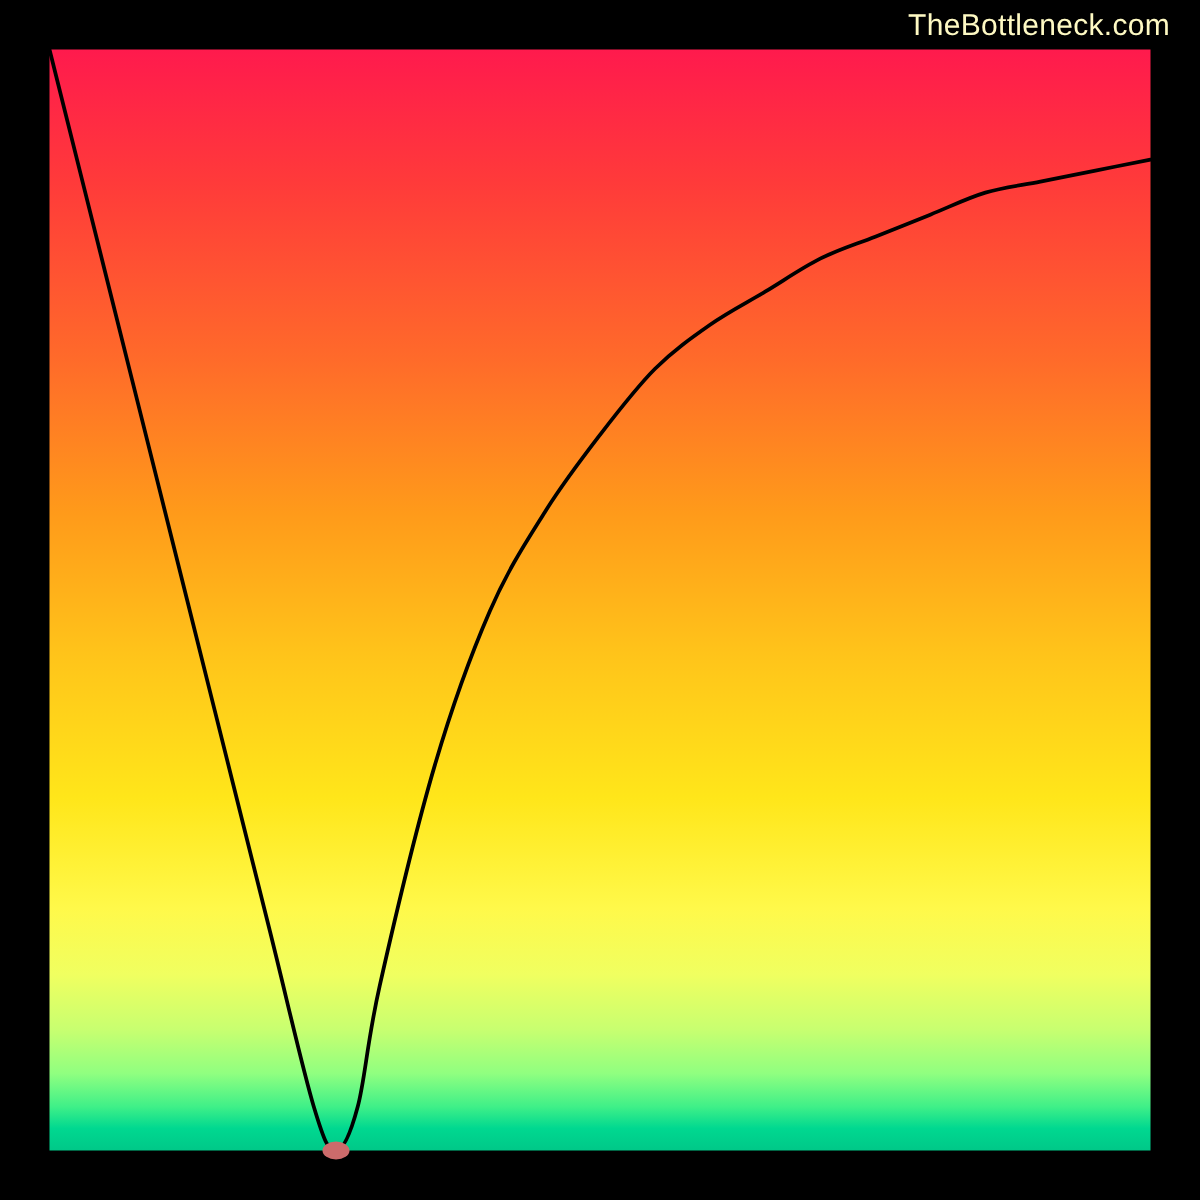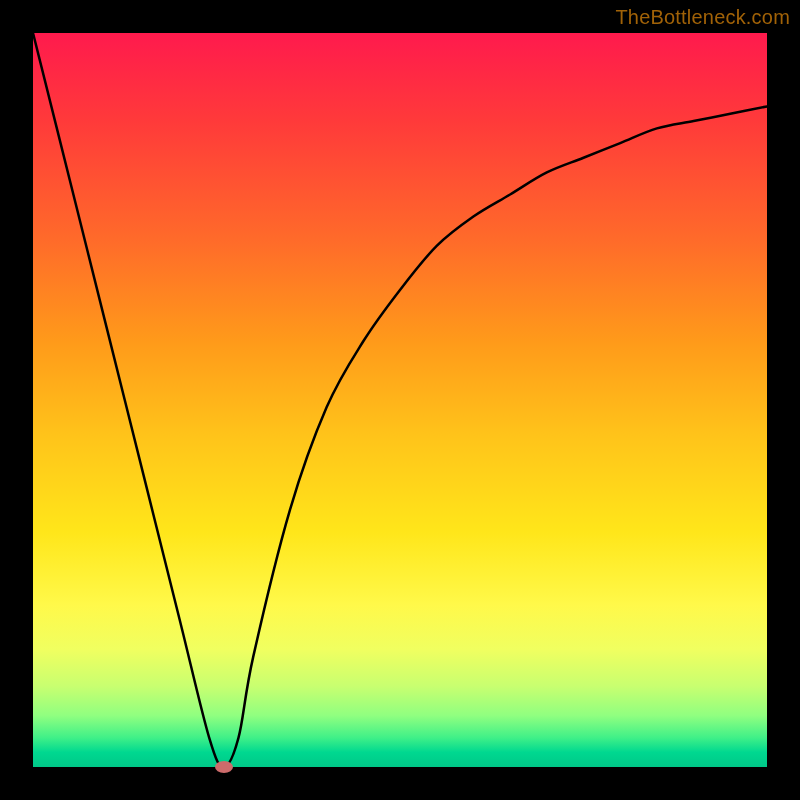--- a/index.html
+++ b/index.html
@@ -35,22 +35,22 @@
       #c8ff70 89%,
       #90ff80 93%,
       #40f088 96%,
       #00d890 98%,
       #00c888 100%
     );
   }
   .watermark {
     position: absolute;
     top: 6px;
-    right: 10px;
-    color: #a16207;
+    right: 20px;
+    color: #fef9c3;
     font-size: 20px;
     font-weight: 500;
     letter-spacing: 0.2px;
     user-select: none;
   }
   svg.curve {
     position: absolute;
     left: 0;
     top: 0;
     width: 734px;

